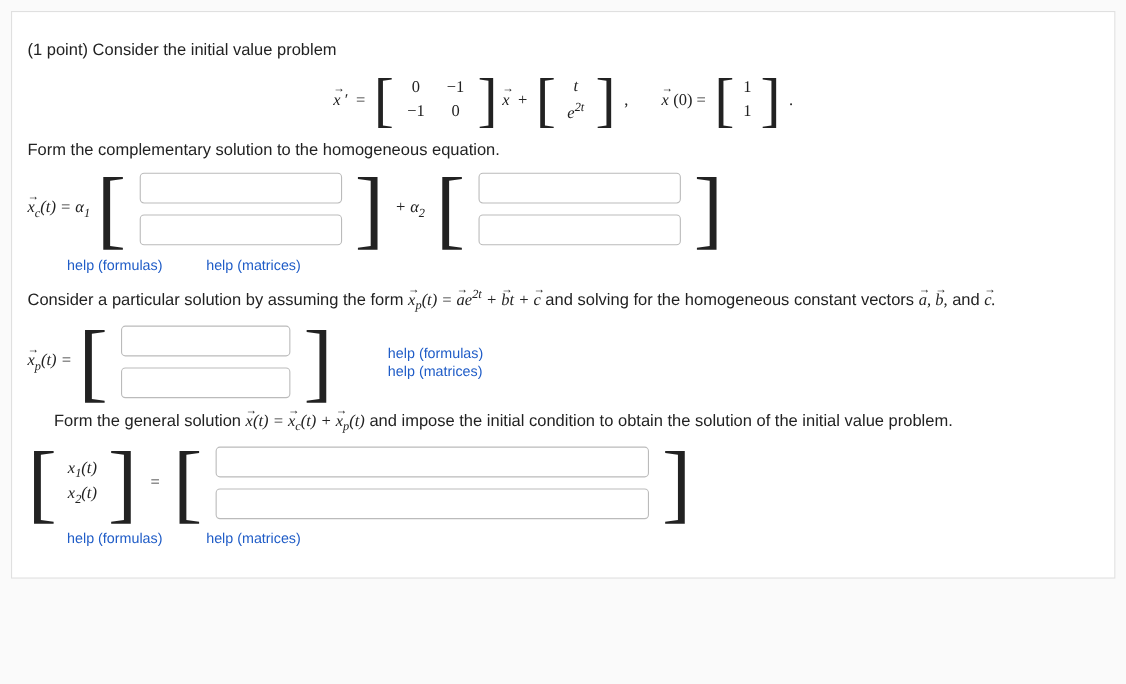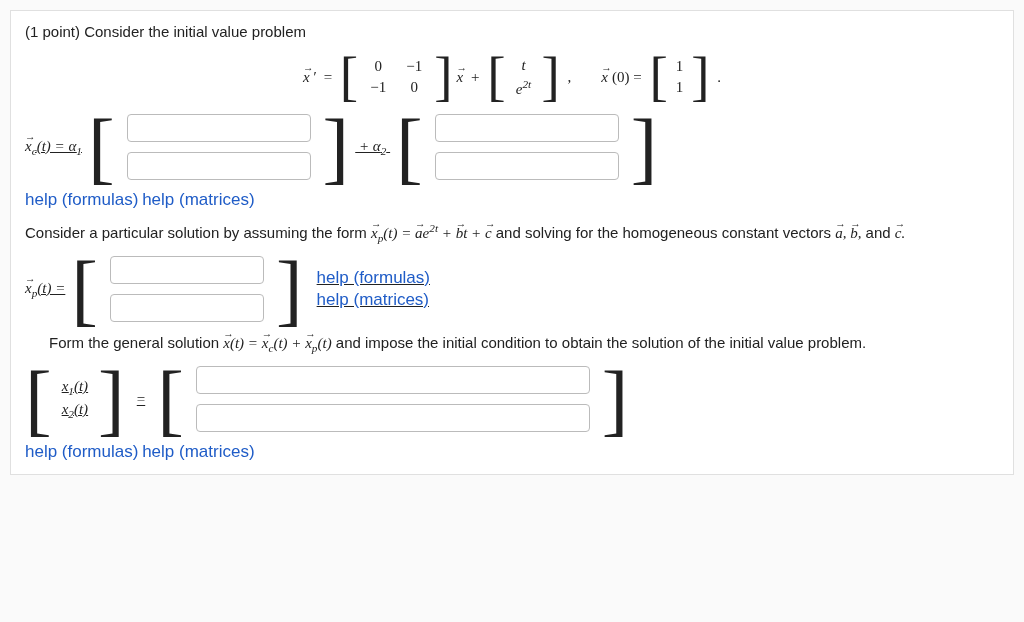--- a/index.html
+++ b/index.html
@@ -6,21 +6,21 @@
     font-family: "Times New Roman", serif;
     font-size: 15px;
     color: #222;
     background: #fafafa;
     margin: 0;
     padding: 10px;
   }
   .container {
     background: #fff;
     border: 1px solid #e0e0e0;
-    padding: 12px 14px;
+    padding: 26px 14px;
     max-width: 1010px;
   }
   .math-row {
     display: flex;
     justify-content: center;
     align-items: center;
     gap: 30px;
     margin: 15px 0;
   }
   .bracket-l,
@@ -57,35 +57,35 @@
     font-size: 13px;
     background: #fff;
   }
   .w-med   { width: 170px; }
   .w-sm    { width: 140px; }
   .w-wide  { width: 380px; }
   a.help {
     color: #1f5cc7;
     text-decoration: none;
     font-family: Arial, sans-serif;
-    font-size: 17px;
+    font-size: 13px;
+    margin-left: 36px;
   }
   .help-stack {
     display: inline-flex;
     flex-direction: column;
     gap: 2px;
     margin-left: 8px;
   }
   .section-row {
     display: flex;
     align-items: center;
     flex-wrap: wrap;
     gap: 6px;
     margin: 10px 0;
-    text-decoration: underline;
   }
   .vec { position: relative; display: inline-block; }
   .vec::before {
     content: "→";
     position: absolute;
     top: -0.65em;
     left: 0;
     font-size: 0.7em;
   }
   sup, sub { font-size: 0.75em; }
@@ -129,20 +129,21 @@
     <span class="bracket-l">[</span>
     <span class="matrix-col">
       <span>1</span>
       <span>1</span>
     </span>
     <span class="bracket-r">]</span>
     <span>&nbsp;.</span>
   </div>
 </div>
 
+<div class="mt6" style="font-family:Arial,sans-serif;">Form the complementary solution to the homogeneous equation.</div>
 
 <div class="section-row mt12">
   <span class="ital"><span class="vec">x</span><sub>c</sub>(t) = α<sub>1</sub></span>
   <span class="bigbracket-l">[</span>
   <span class="matrix-inputcol">
     <input class="ans w-med" style="">
     <input class="ans w-med" style="">
   </span>
   <span class="bigbracket-r">]</span>
   <span class="ital">&nbsp;+ α<sub>2</sub>&nbsp;</span>

